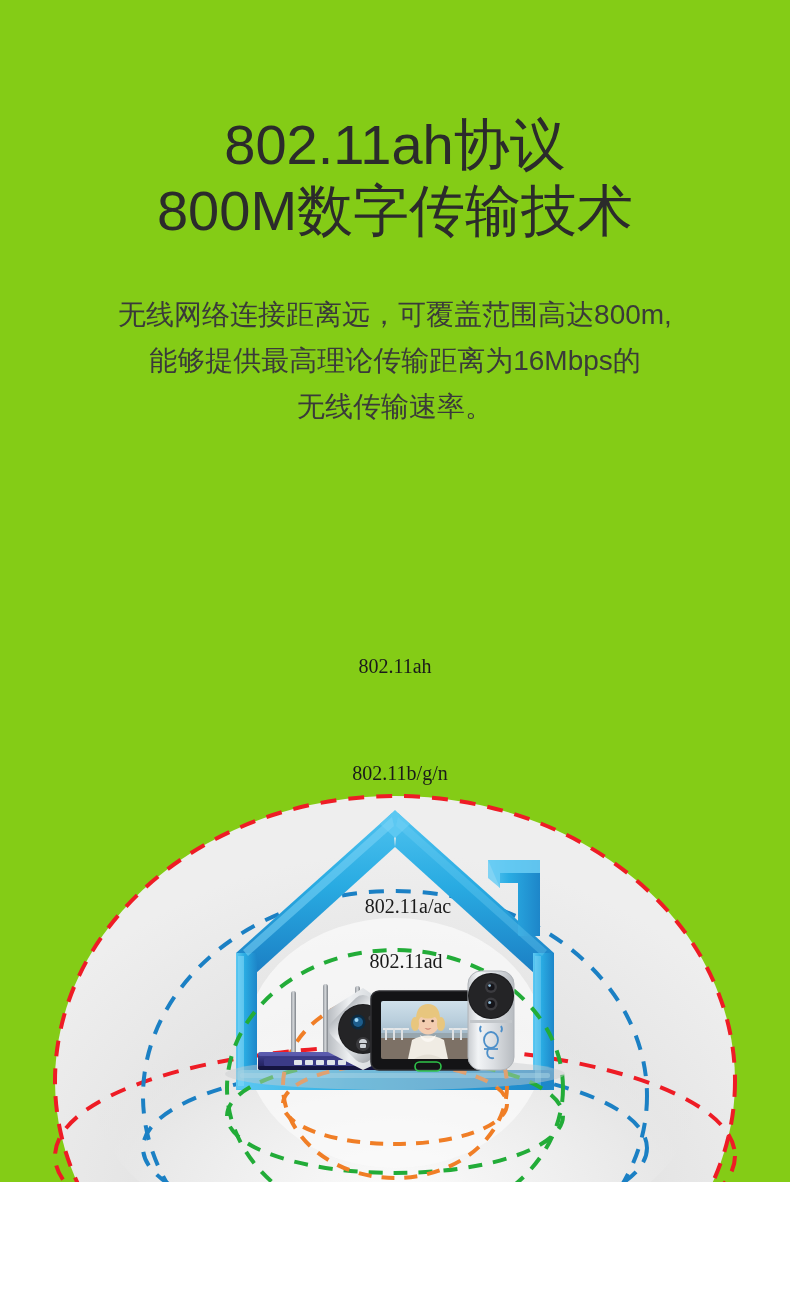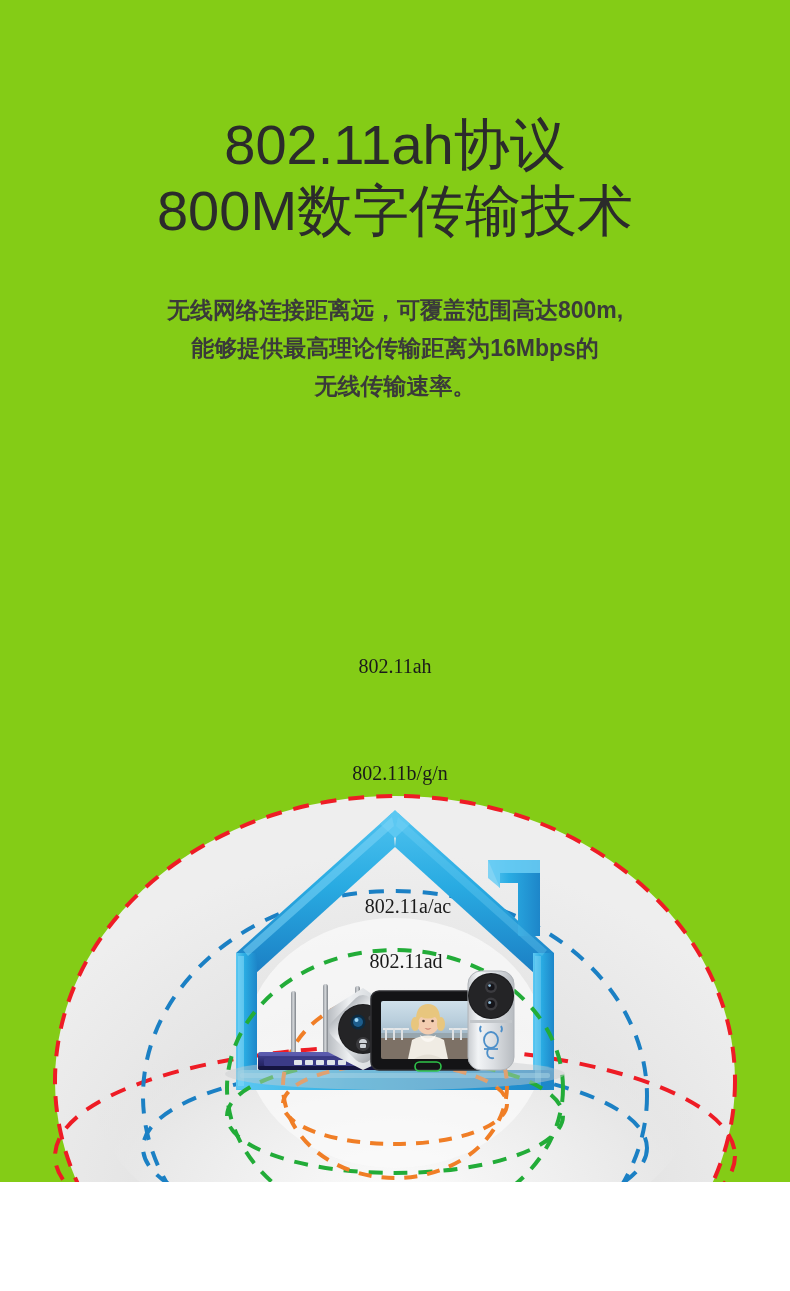--- a/index.html
+++ b/index.html
@@ -28,23 +28,23 @@
     font-size:56px;
     line-height:1.18;
     font-weight:400;
     letter-spacing:0px;
     white-space:pre-line;
   }
   .subtitle{
     margin:0;
     padding-top:48px;
     color:#3a3a3a;
-    font-size:23px;
+    font-size:28px;
     line-height:1.64;
-    font-weight:700;
+    font-weight:400;
     white-space:pre-line;
   }
   
   .diagram{
     position:absolute;
     left:0;top:588px;
     width:790px;height:660px;
   }
   .diagram svg{display:block;width:790px;height:660px;}
   .ring-label{

